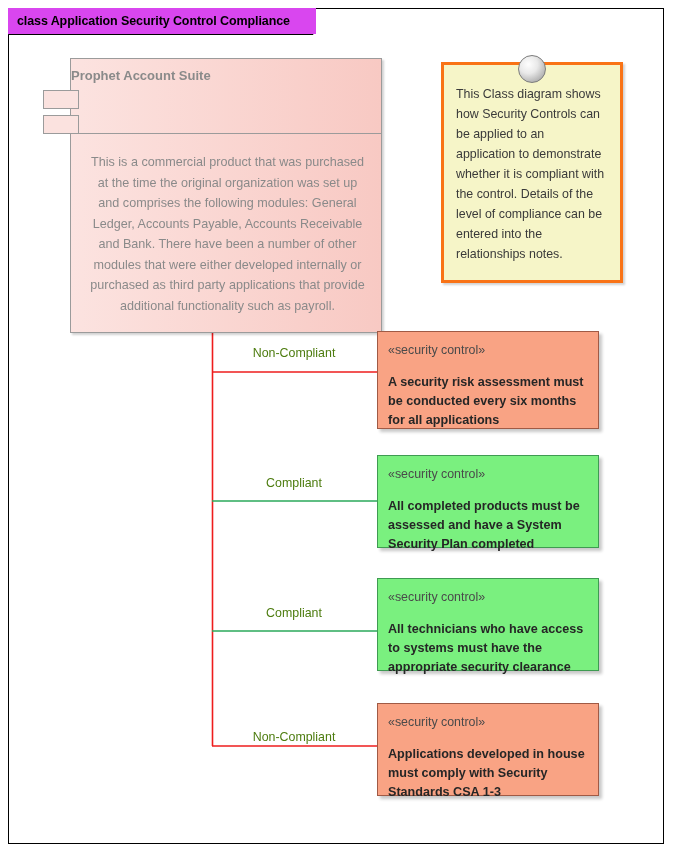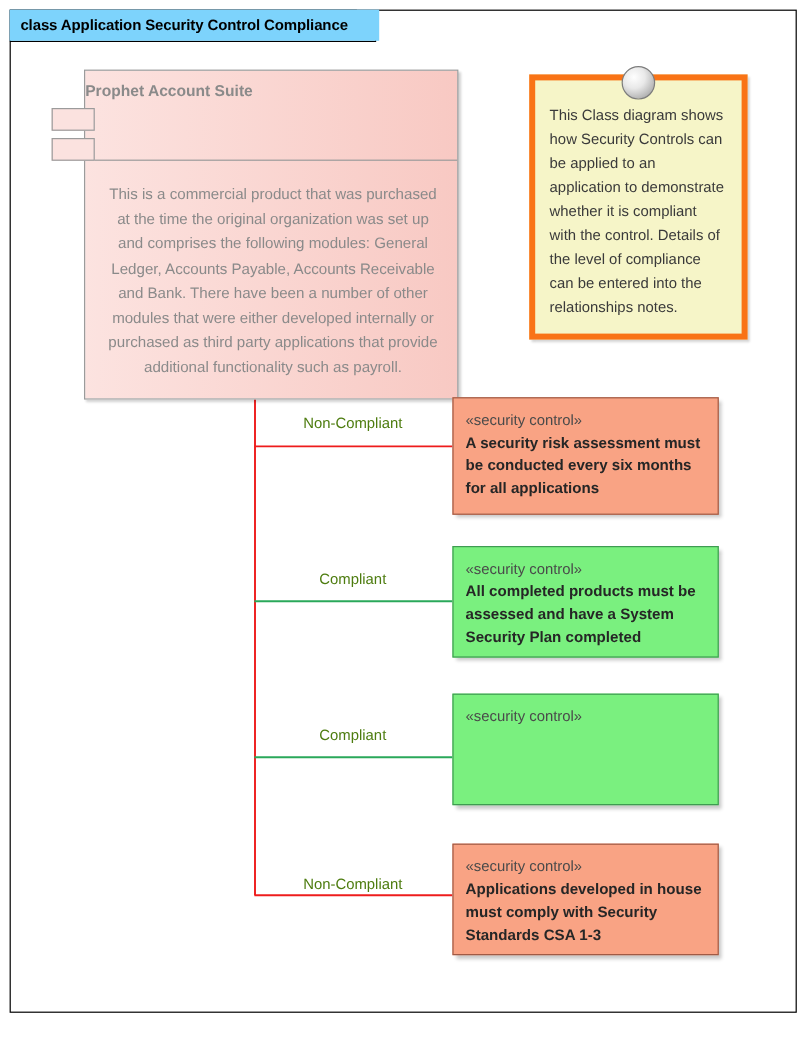--- a/index.html
+++ b/index.html
@@ -26,21 +26,21 @@
     box-sizing: border-box;
     background: #ffffff;
   }
 
   #frame-tab {
     position: absolute;
     left: 8px;
     top: 8px;
     height: 26px;
     box-sizing: border-box;
-    background: #7dd3fc;
+    background: #d946ef;
     display: flex;
     align-items: center;
     padding: 0 26px 0 9px;
     border-right: 0;
   }
   #frame-tab-label {
     font-size: 12.5px;
     font-weight: bold;
     color: #000000;
     white-space: nowrap;
@@ -105,21 +105,21 @@
   #component-tab-lower { top: 56px; }
 
   
   #note-node {
     position: absolute;
     left: 441px;
     top: 62px;
     width: 182px;
     height: 221px;
     box-sizing: border-box;
-    border: 5px solid #f97316;
+    border: 3px solid #f97316;
     background: #f6f5c8;
     box-shadow: 2px 2px 2px rgba(0,0,0,0.18);
     padding: 19px 14px 0 12px;
   }
   #note-text {
     font-size: 12.4px;
     line-height: 20px;
     color: #3a3a3a;
     white-space: pre-wrap;
   }
@@ -174,21 +174,21 @@
   .control-stereotype {
     font-size: 12.4px;
     color: #4a4a4a;
     line-height: 18px;
   }
   .control-name {
     font-size: 12.6px;
     font-weight: bold;
     color: #262626;
     line-height: 19px;
-    margin-top: 1px;
+    margin-top: 14px;
   }
 </style>
 </head>
 <body>
 
 <div id="diagram-frame"></div>
 
 <svg id="frame-tab-shape" viewBox="0 0 306 27" xmlns="http://www.w3.org/2000/svg">
   <path d="M0.5 0.5 H289 L305 17 V26.5 H0.5 Z" fill="#ffffff" stroke="#000000" stroke-width="1"></path>
 </svg>
@@ -232,18 +232,19 @@
   <div class="control-name">A security risk assessment must be conducted every six months for all applications</div>
 </div>
 
 <div class="control-node green" style="top:455px; height:93px;">
   <div class="control-stereotype">«security control»</div>
   <div class="control-name">All completed products must be assessed and have a System Security Plan completed</div>
 </div>
 
 <div class="control-node green" style="top:578px; height:93px;">
   <div class="control-stereotype">«security control»</div>
+  <div class="control-name">All technicians who have access to systems must have the appropriate security clearance</div>
 </div>
 
 <div class="control-node orange" style="top:703px; height:93px;">
   <div class="control-stereotype">«security control»</div>
   <div class="control-name">Applications developed in house must comply with Security Standards CSA 1-3</div>
 </div>
 
 </body></html>

